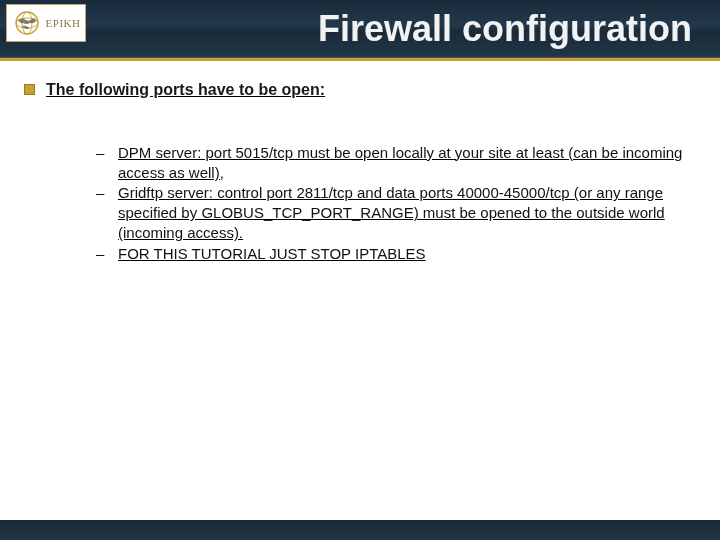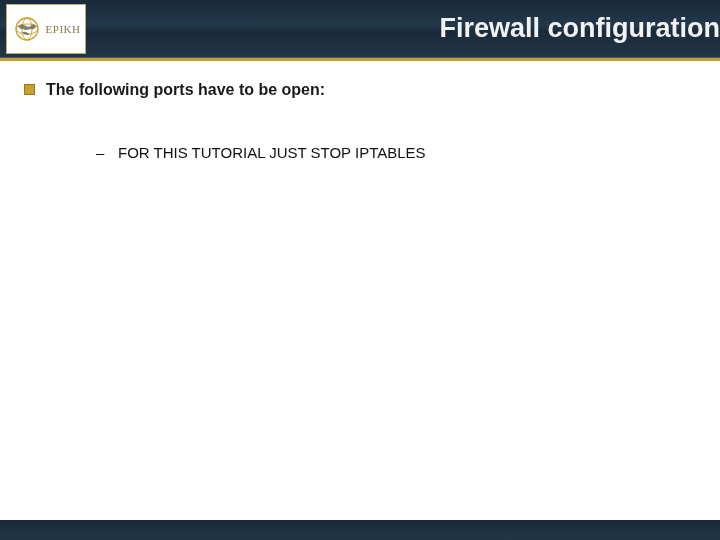--- a/index.html
+++ b/index.html
@@ -17,50 +17,52 @@
     position: relative;
     display: flex;
     align-items: center;
     border-bottom: 1px solid #4a5a6a;
   }
   .logo-wrap {
     position: absolute;
     left: 6px;
     top: 4px;
     width: 80px;
-    height: 50px;
+    height: 38px;
     background: #ffffff;
     border: 1px solid #bda874;
     display: flex;
     align-items: center;
     justify-content: center;
     gap: 4px;
     padding: 2px 4px;
   }
   .logo-graphic svg { display: block; }
   .logo-text {
     font-family: "Times New Roman", serif;
     font-size: 11px;
     color: #8a7a4a;
     letter-spacing: 0.5px;
   }
   .title {
     flex: 1;
     text-align: right;
+    padding-right: 28px;
     font-family: Verdana, Geneva, sans-serif;
     font-weight: 700;
-    font-size: 27px;
+    font-size: 36px;
     color: #f0f2f4;
   }
   .header-underline {
     height: 3px;
     background: #c8a030;
   }
   .content {
     padding: 18px 26px 0 22px;
+    text-decoration: underline;
   }
   .main-bullet {
     list-style: none;
   }
   .main-bullet > li {
     position: relative;
     padding-left: 24px;
     font-family: Verdana, Geneva, sans-serif;
     font-weight: 700;
     font-size: 16px;
@@ -126,17 +128,19 @@
   </div>
   <div class="title">Firewall configuration</div>
 </div>
 <div class="header-underline"></div>
 
 <div class="content">
   <ul class="main-bullet">
     <li>The following ports have to be open:</li>
   </ul>
   <ul class="sub-bullets">
+    <li>DPM server: port 5015/tcp must be open locally at your site at least (can be incoming access as well),</li>
+    <li>Gridftp server: control port 2811/tcp and data ports 40000-45000/tcp (or any range specified by GLOBUS_TCP_PORT_RANGE) must be opened to the outside world (incoming access).</li>
     <li>FOR THIS TUTORIAL JUST STOP IPTABLES</li>
   </ul>
 </div>
 
 <div class="footer"></div>
 
 </body></html>

